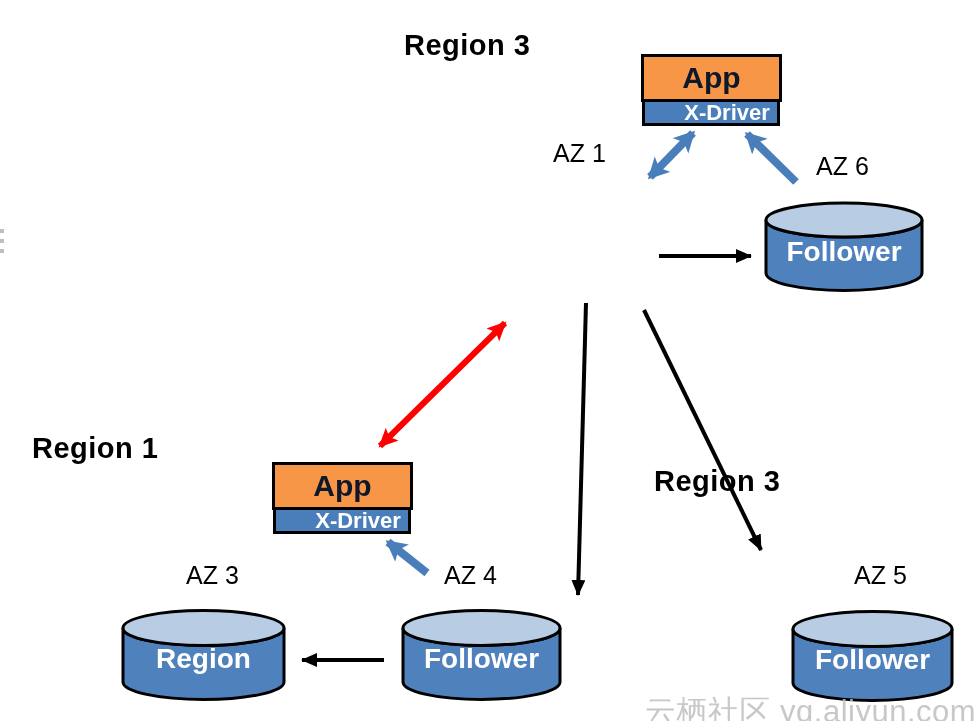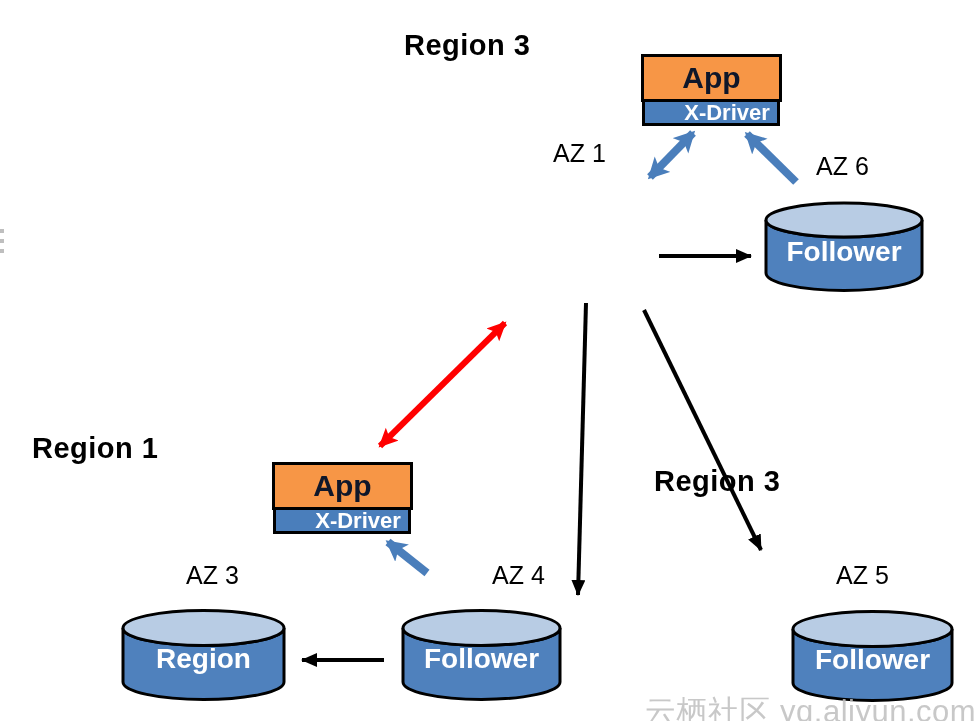--- a/index.html
+++ b/index.html
@@ -100,22 +100,22 @@
 
 <div id="canvas">
 
   <div class="region-title" style="left:404px; top:29px;">Region 3</div>
   <div class="region-title" style="left:32px; top:432px;">Region 1</div>
   <div class="region-title" style="left:654px; top:465px;">Region 3</div>
 
   <div class="az-label" style="left:553px; top:139px;">AZ 1</div>
   <div class="az-label" style="left:816px; top:152px;">AZ 6</div>
   <div class="az-label" style="left:186px; top:561px;">AZ 3</div>
-  <div class="az-label" style="left:444px; top:561px;margin-left:48px;">AZ 4</div>
-  <div class="az-label" style="left:836px; top:561px;">AZ 5</div>
+  <div class="az-label" style="left:444px; top:561px;">AZ 4</div>
+  <div class="az-label" style="left:854px; top:561px;">AZ 5</div>
 
   <div class="app-stack" style="left:641px; top:54px;">
     <div class="app-box">App</div>
     <div class="driver-bar">X-Driver</div>
   </div>
 
   <div class="app-stack" style="left:272px; top:462px;">
     <div class="app-box">App</div>
     <div class="driver-bar">X-Driver</div>
   </div>

